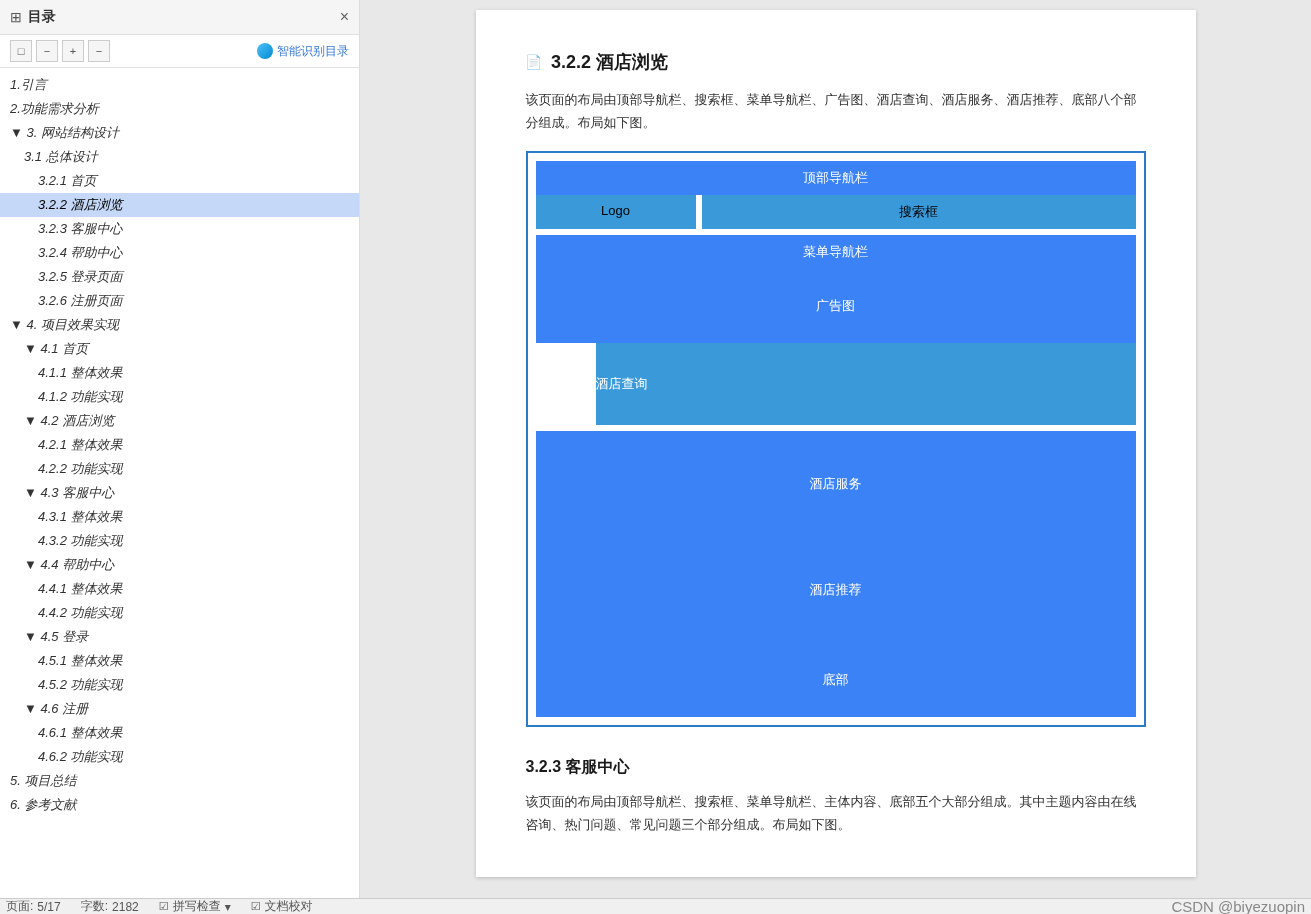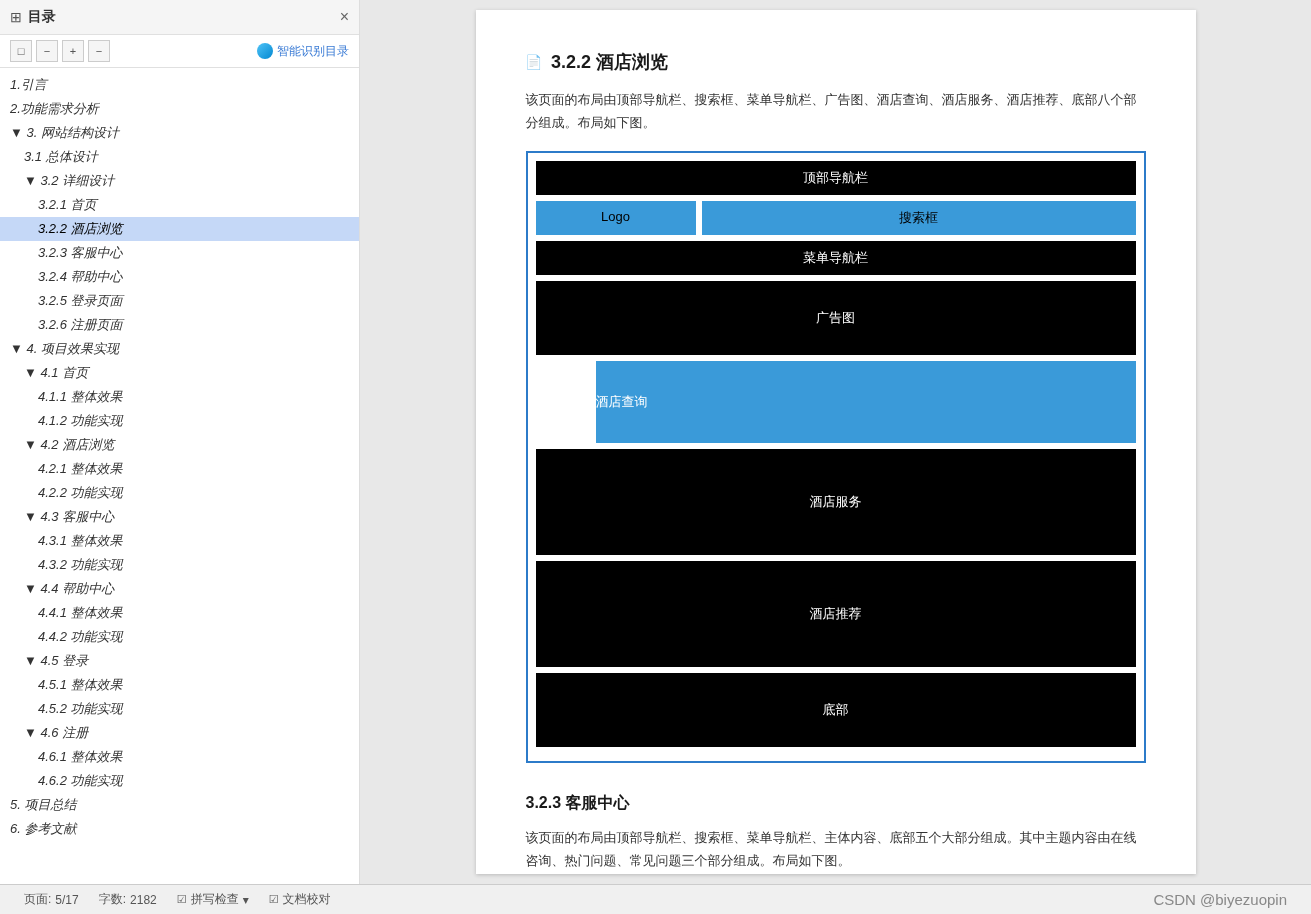--- a/index.html
+++ b/index.html
@@ -32,36 +32,36 @@
 
     .doc-page { background: #fff; width: 720px; min-height: 800px; padding: 40px 50px; box-shadow: 0 1px 4px rgba(0,0,0,0.2); position: relative; }
 
     .section-title { font-size: 18px; font-weight: bold; color: #1a1a1a; margin-bottom: 14px; display: flex; align-items: center; gap: 8px; }
     .section-icon { color: #5a8dee; font-size: 14px; }
 
     .section-text { font-size: 13px; color: #333; line-height: 1.8; margin-bottom: 16px; }
 
     
     .layout-diagram { border: 2px solid #2c7bc9; padding: 8px; margin-bottom: 30px; }
-    .layout-row { background: #000000; color: #fff; text-align: center; font-size: 13px; padding: 8px 0; margin-bottom: 6px; }
+    .layout-row { background: #3b82f6; color: #fff; text-align: center; font-size: 13px; padding: 8px 0; margin-bottom: 0; }
     .layout-row-flex { display: flex; gap: 6px; margin-bottom: 6px; }
     .layout-cell { background: #3a9ad9; color: #000000; text-align: center; font-size: 13px; padding: 8px 0; flex: 1; }
     .layout-row.tall { padding: 28px 0; }
     .layout-row.taller { padding: 44px 0; }
 
     
     .layout-query-wrapper { display: flex; margin-bottom: 6px; }
     .layout-query-left { width: 60px; }
     .layout-query-box { flex: 1; background: #3a9ad9; color: #fff; text-align: left; font-size: 13px; padding: 32px 0; }
 
     .section-title-2 { font-size: 16px; font-weight: bold; color: #1a1a1a; margin-bottom: 12px; }
     .section-text-2 { font-size: 13px; color: #333; line-height: 1.8; }
 
     
-    .status-bar { height: 30px; background: #f0f0f0; border-top: 1px solid #ccc; display: flex; align-items: center; padding: 0 24px; font-size: 12px; color: #555; gap: 20px; }
+    .status-bar { height: 16px; background: #f0f0f0; border-top: 1px solid #ccc; display: flex; align-items: center; padding: 0 6px; font-size: 12px; color: #555; gap: 20px; }
     .status-item { display: flex; align-items: center; gap: 4px; }
     .status-brand { margin-left: auto; color: #888; font-size: 15px; }
 
     .checkbox-icon { font-size: 11px; }
   </style>
 </head>
 <body>
 
 <div class="app-container">
 
@@ -81,21 +81,20 @@
       <button class="toc-ai-btn">
         <div class="toc-ai-icon"></div>
         <span>智能识别目录</span>
       </button>
     </div>
     <div class="toc-tree">
       <div class="toc-item level1"><span>1.引言</span></div>
       <div class="toc-item level1"><span>2.功能需求分析</span></div>
       <div class="toc-item level1"><span>▼ 3. 网站结构设计</span></div>
       <div class="toc-item level2"><span>3.1 总体设计</span></div>
-      <div class="toc-item level2"><span>▼ 3.2 详细设计</span></div>
       <div class="toc-item level3"><span>3.2.1 首页</span></div>
       <div class="toc-item level3 active"><span>3.2.2 酒店浏览</span></div>
       <div class="toc-item level3"><span>3.2.3 客服中心</span></div>
       <div class="toc-item level3"><span>3.2.4 帮助中心</span></div>
       <div class="toc-item level3"><span>3.2.5 登录页面</span></div>
       <div class="toc-item level3"><span>3.2.6 注册页面</span></div>
       <div class="toc-item level1"><span>▼ 4. 项目效果实现</span></div>
       <div class="toc-item level2"><span>▼ 4.1 首页</span></div>
       <div class="toc-item level3"><span>4.1.1 整体效果</span></div>
       <div class="toc-item level3"><span>4.1.2 功能实现</span></div>

